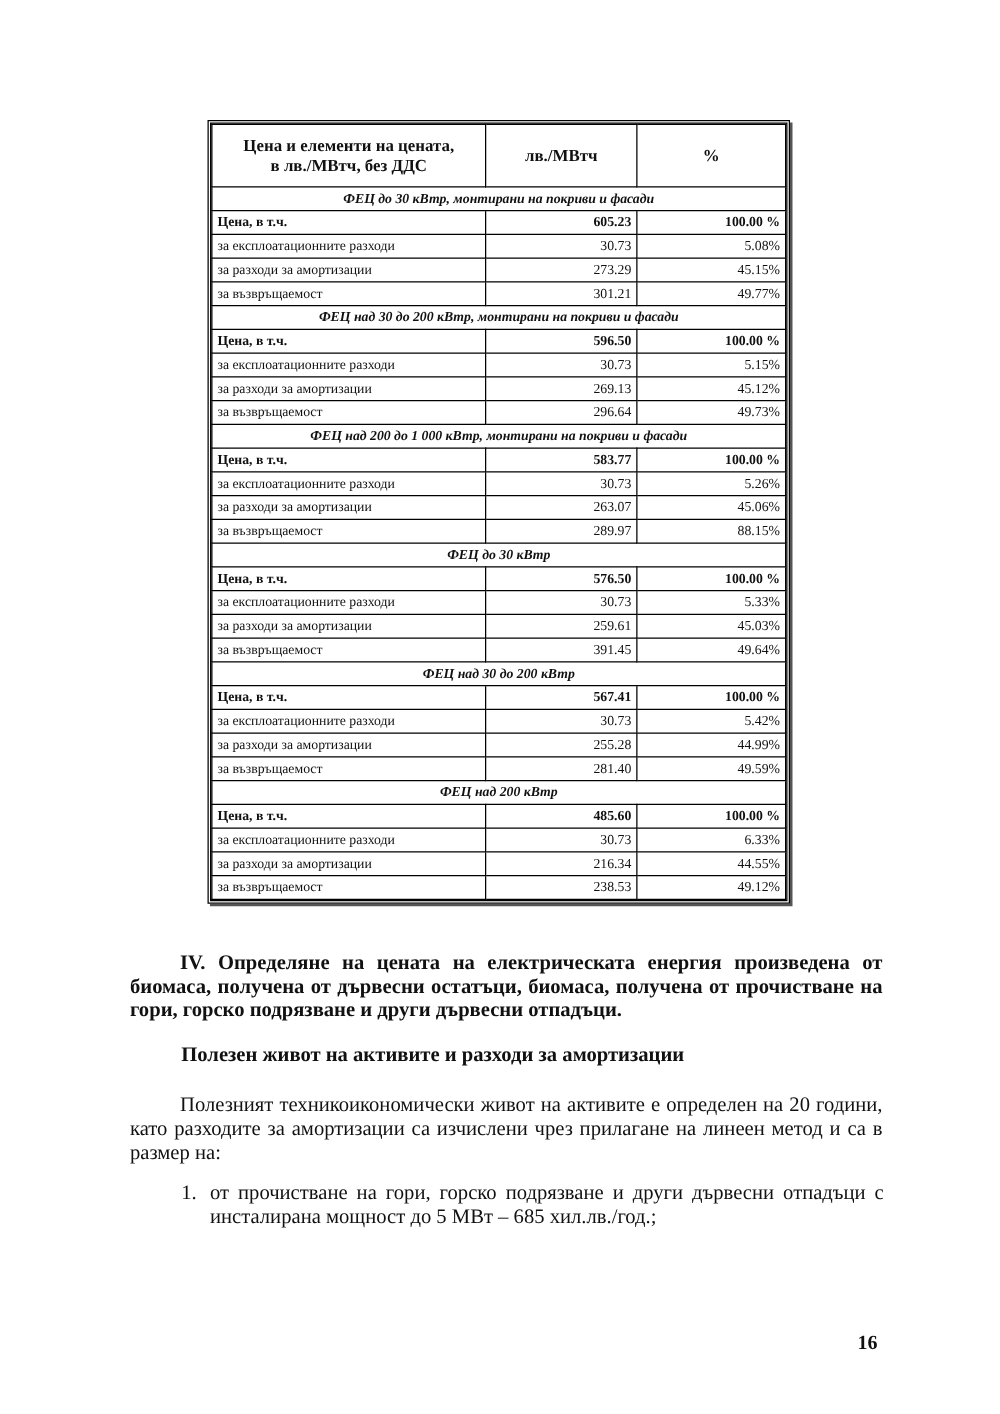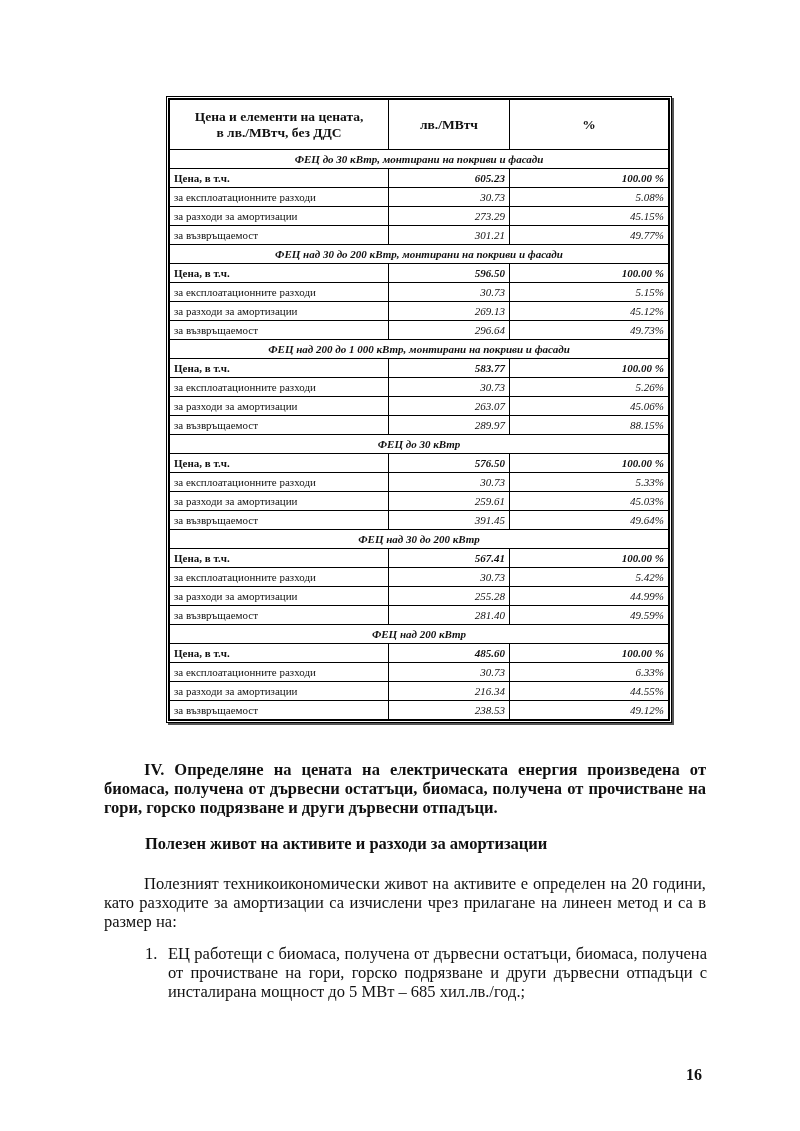--- a/index.html
+++ b/index.html
@@ -1,30 +1,30 @@
 <!DOCTYPE html>
 <html><head>
   <meta charset="utf-8">
   <style>
     html, body { margin: 0; padding: 0; background: #ffffff; }
     body {
       width: 800px; height: 1131px; position: relative; overflow: hidden;
       font-family: "Liberation Serif", "DejaVu Serif", serif; color: #111;
     }
     .tbl-wrap {
-      position: absolute; left: 166px; top: 96px; width: 506px;
+      position: absolute; left: 166px; top: 96px; width: 466px;
       border: 3px double #000; box-sizing: border-box;
       box-shadow: 2px 2px 0 #555;
     }
     table { border-collapse: collapse; width: 100%; table-layout: fixed; }
     col.c1 { width: 219px; }
     col.c2 { width: 121px; }
     td, th { border: 1px solid #000; padding: 0 4px; font-size: 11px; height: 18.7px; line-height: 18px; box-sizing: border-box; }
     th { height: 50px; font-size: 13.5px; font-weight: bold; text-align: center; line-height: 16px; }
-    td.num { text-align: right; font-style: italic; }
+    td.num { text-align: right; }
     td.sec { text-align: center; font-style: italic; font-weight: bold; font-size: 11px; }
     tr.total td { font-weight: bold; margin-top: 48px; }
     .text { position: absolute; font-size: 16.5px; line-height: 19px; }
     .heading { left: 104px; top: 760px; width: 602px; font-weight: bold; text-align: justify; }
     .heading .l1 { text-indent: 40px; text-align-last: justify; }
     .heading .l2 { text-align-last: justify; }
     .sub { left: 145px; top: 834px; font-weight: bold; }
     .para { left: 104px; top: 874px; width: 602px; text-align: justify; }
     .para .l1 { text-indent: 40px; text-align-last: justify; }
     .para .l2 { text-align-last: justify; }
@@ -209,20 +209,19 @@
 <div class="text para">
   <div class="l1">Полезният техникоикономически живот на активите е определен на 20 години,</div>
   <div class="l2">като разходите за амортизации са изчислени чрез прилагане на линеен метод и са в</div>
   <div>размер на:</div>
 </div>
 
 <div class="text list">
   <div>
     <span class="num">1.</span>
     <div class="body">
-      <span class="ln">ЕЦ работещи с биомаса, получена от дървесни остатъци, биомаса, получена</span>
       <span class="ln">от прочистване на гори, горско подрязване и други дървесни отпадъци с</span>
       <span class="last">инсталирана мощност до 5 МВт – 685  хил.лв./год.;</span>
     </div>
   </div>
 </div>
 
 <div class="pagenum">16</div>
 
 </body></html>

